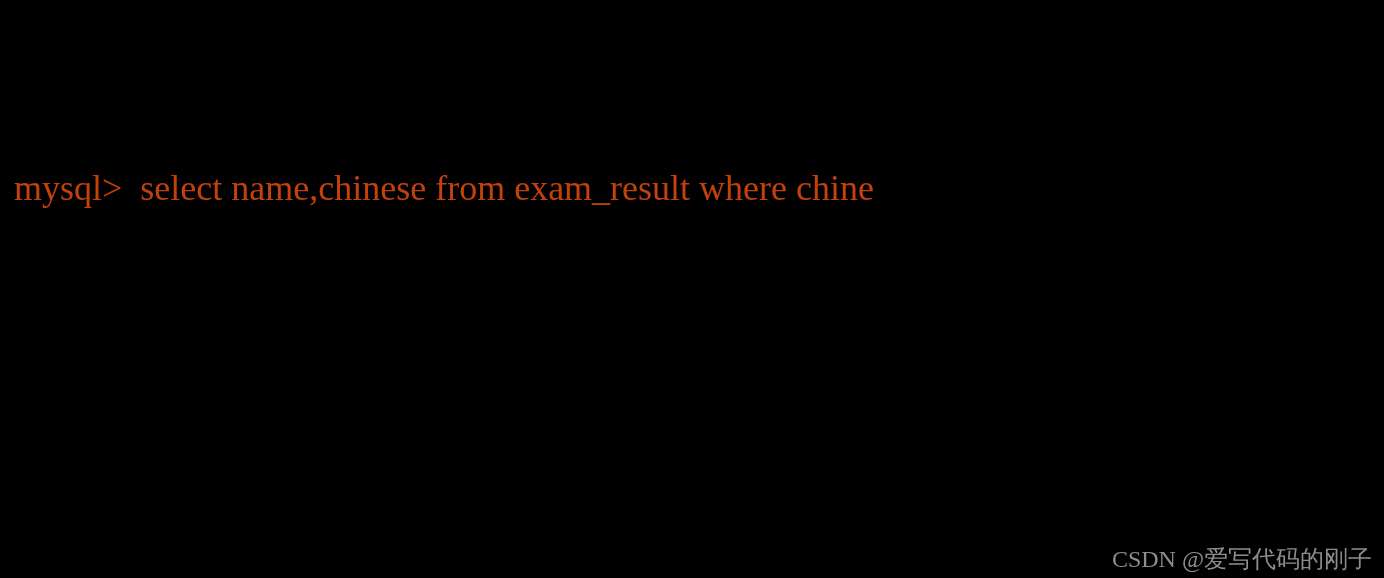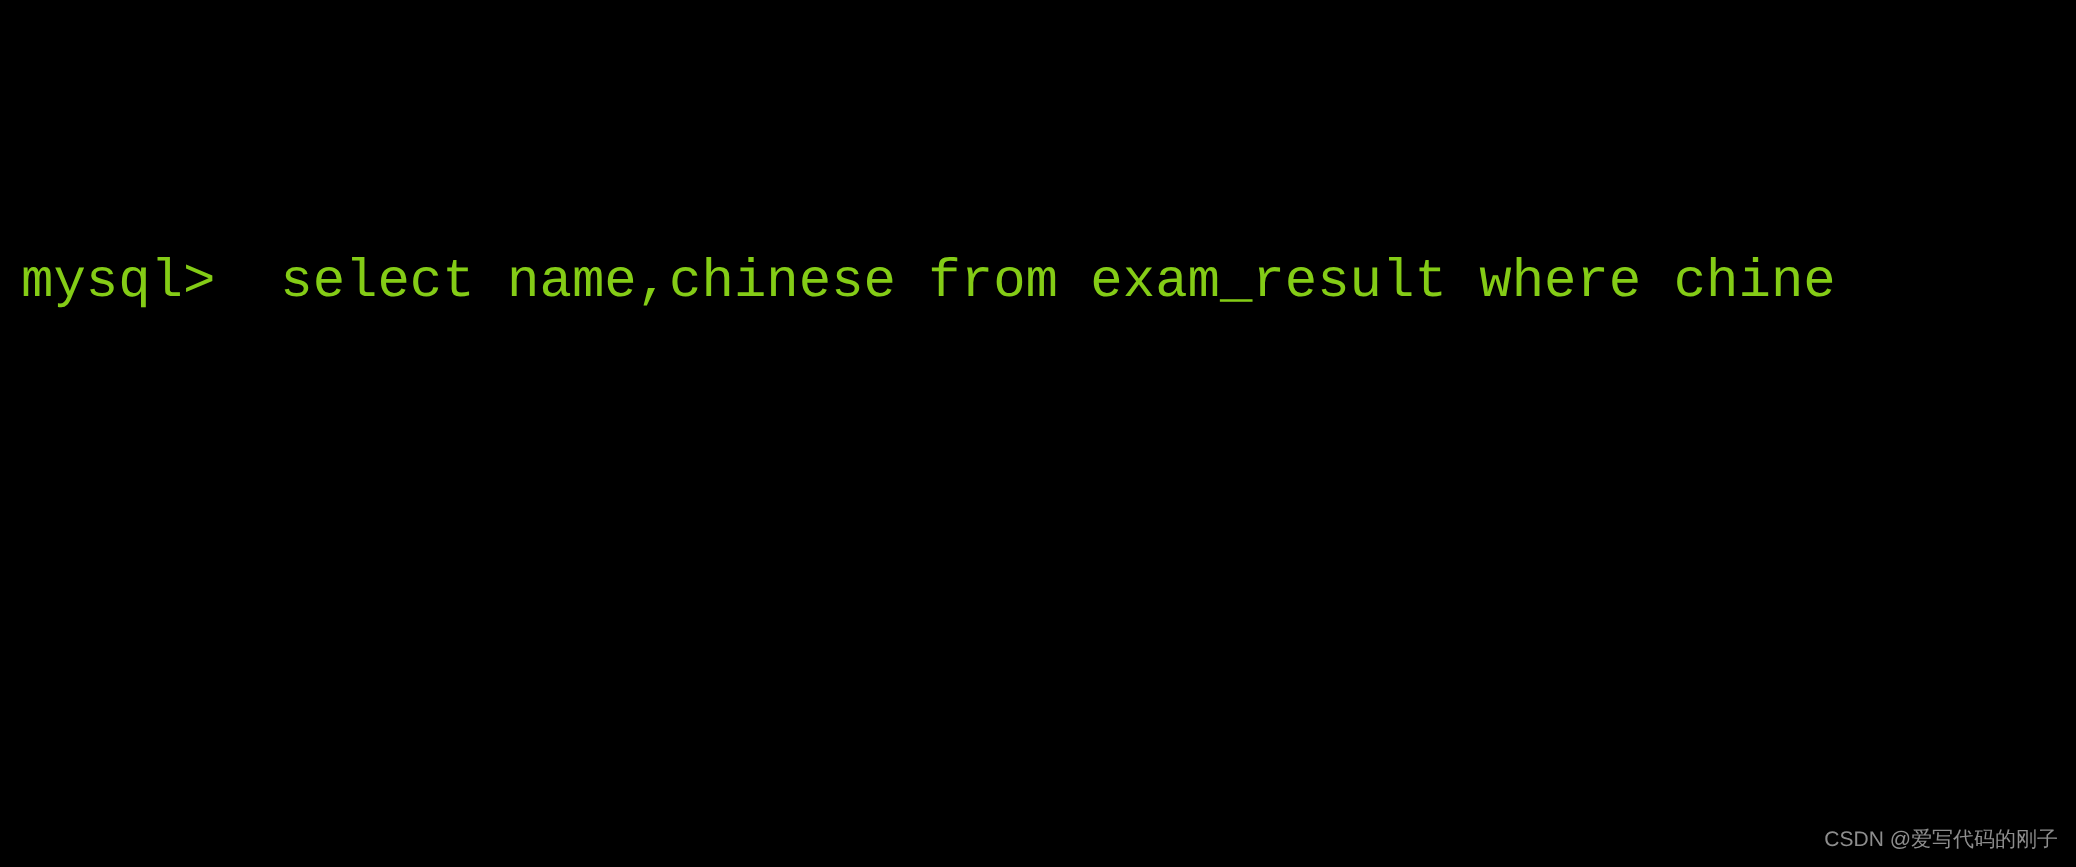--- a/index.html
+++ b/index.html
@@ -26,32 +26,32 @@
     font-size: 36px;
     line-height: 52px;
     letter-spacing: 0px;
     white-space: pre;
     font-family: "DejaVu Sans Mono", "Liberation Mono", monospace;
   }
 
   .line {
     white-space: pre;
     height: 52px;
-    color: #84cc16;
-    font-family: Liberation Mono, monospace;
+    color: #c2410c;
+    font-family: Liberation Serif, serif;
   }
 
   #watermark {
     position: absolute;
     right: 12px;
     bottom: 8px;
     color: #9a9a9a;
-    font-size: 14px;
+    font-size: 24px;
     line-height: 22px;
-    font-family: Liberation Sans, sans-serif;
+    font-family: Liberation Serif, serif;
     white-space: pre;
     opacity: 0.92;
     margin-top: 31px;
   }
 </style>
 </head>
 <body>
 
 <div id="terminal">
 

